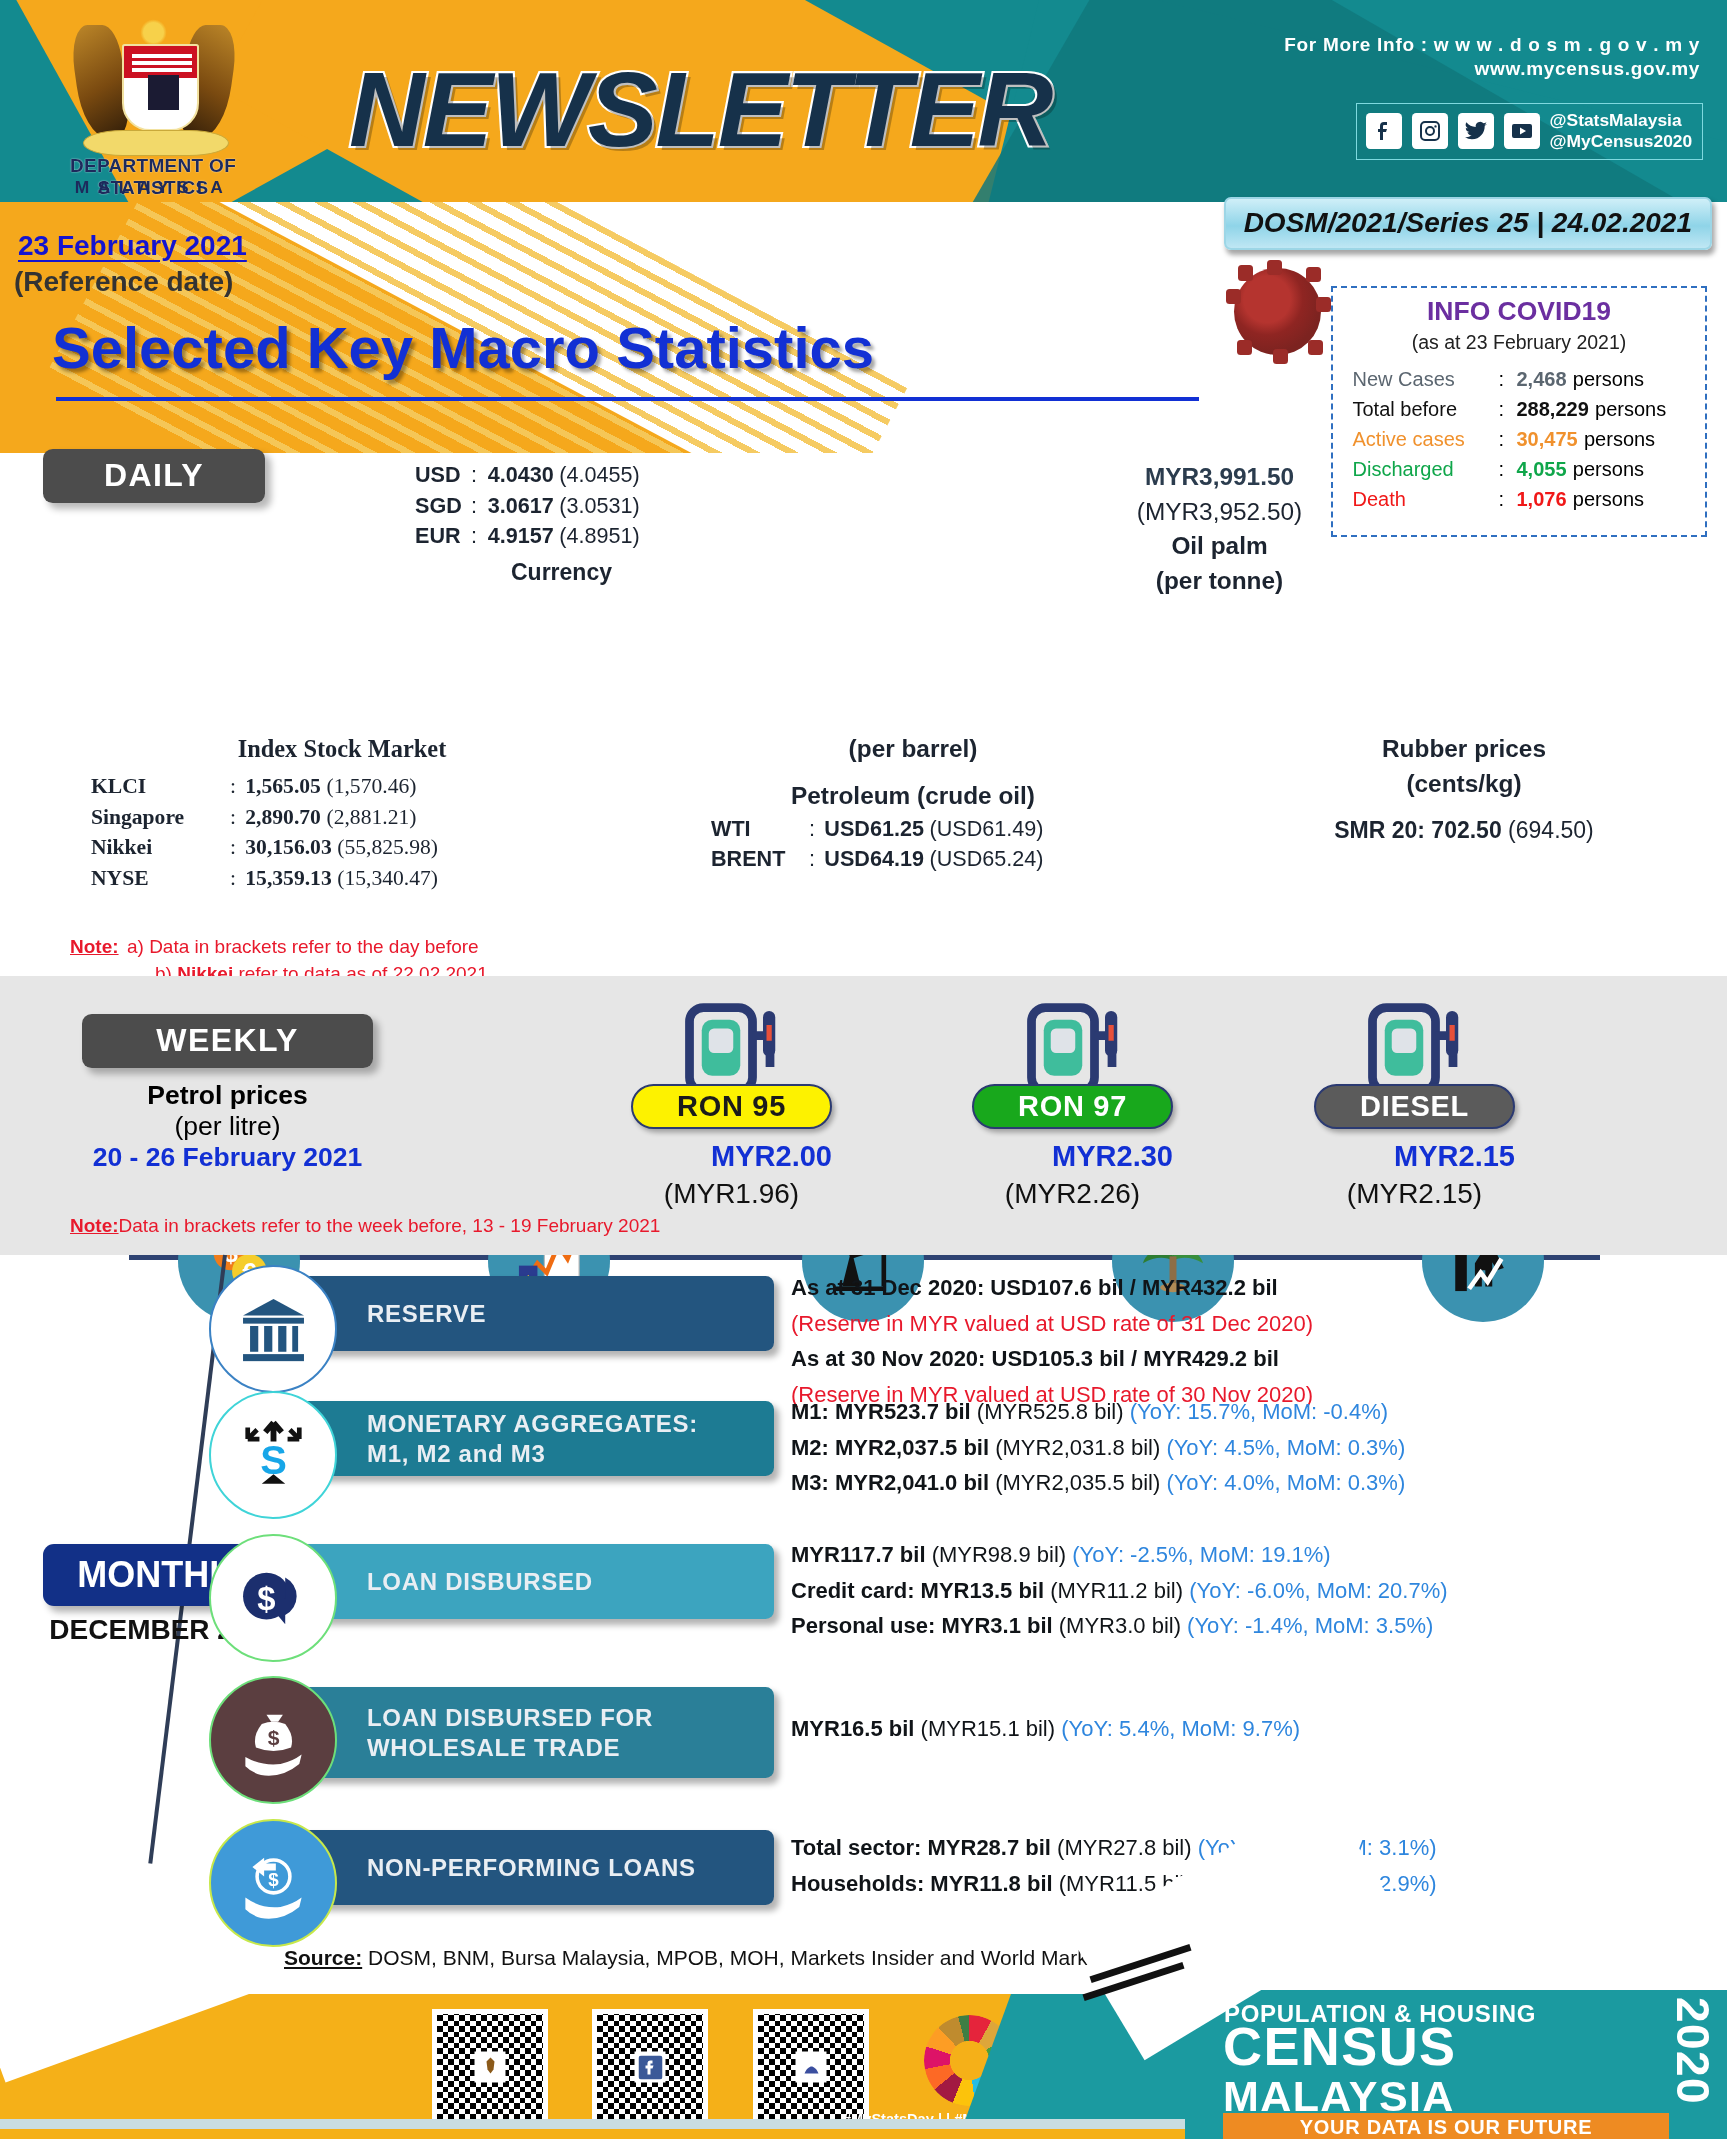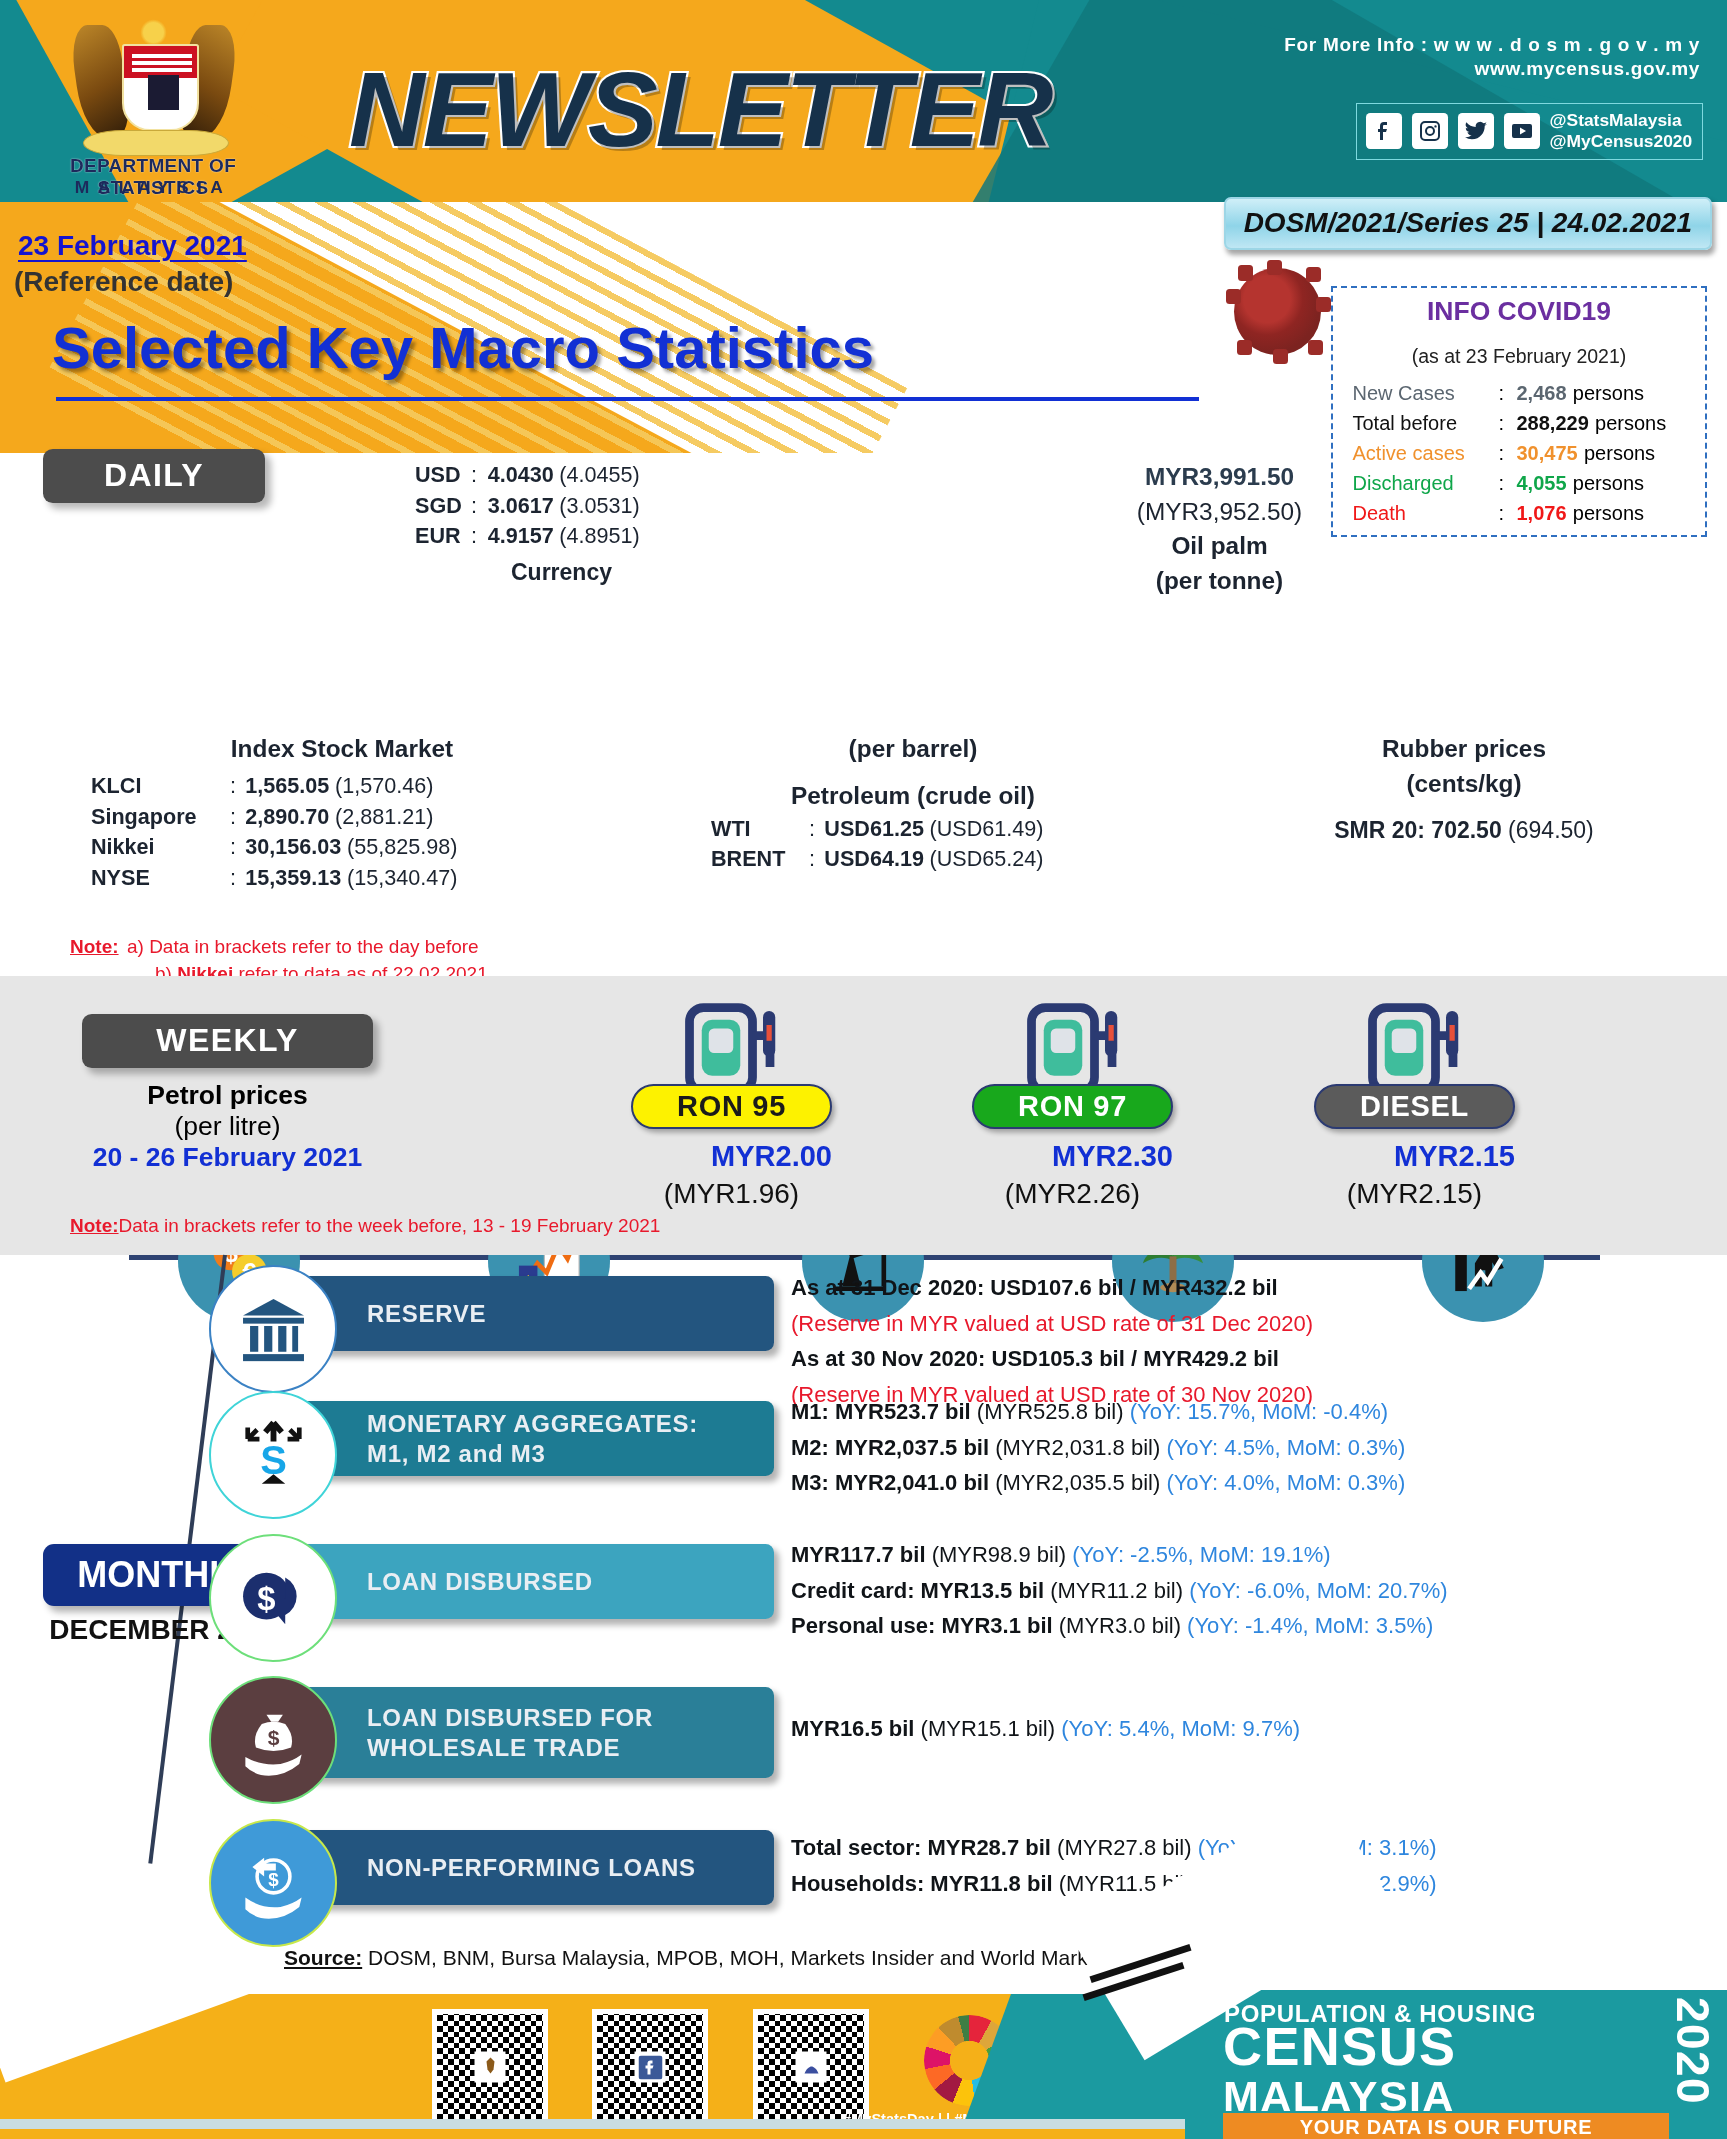--- a/index.html
+++ b/index.html
@@ -108,21 +108,21 @@
   .main-title { position:absolute; left:52px; top:314px; font-size:58px; font-weight:bold;
       color:#1230d4; text-shadow:3.5px 3.5px 3.5px rgba(0,0,0,.35); white-space:nowrap; }
   .title-rule { position:absolute; left:56px; top:397px; width:1143px; height:3.5px; background:#1230d4; }
 
   
   .covid-box {
     position:absolute; left:1331px; top:286px; width:376px; height:251px;
     border:2.8px dashed #2f6fc0; background:#fff;
   }
   .covid-title { text-align:center; font-size:26.5px; font-weight:bold; color:#6b2fa0; margin-top:8.4px; }
-  .covid-sub   { text-align:center; font-size:19.5px; color:#222; margin-top:18px; }
+  .covid-sub   { text-align:center; font-size:19.5px; color:#222; margin-top:4px; }
   .covid-rows  { margin:9.8px 0 0 19.5px; }
   .covid-row   { display:flex; font-size:20px; line-height:1.5; }
   .covid-lbl   { width:146px; }
   .covid-colon { width:18px; }
   .covid-num   { font-weight:bold; margin-right:6.3px; }
   .virus {
     position:absolute; left:1234px; top:268px; width:87px; height:87px; border-radius:50%;
     background:radial-gradient(circle at 38% 36%, #b5342f 0 30%, #8f2522 46%, #7c2320 70%);
     box-shadow:0 0 0 0 transparent;
   }
@@ -427,21 +427,21 @@
   <div class="circ" style="left:1422px;">
     <svg viewBox="0 0 64 64">
       <rect x="8" y="6" width="10" height="52" fill="#111"></rect>
       <circle cx="36" cy="16" r="8" fill="#111"></circle>
       <path d="M30 26 h14 l6 12 -6 2 -4 -7 v21 h-6 V40 h-3 v14 h-6 V34z" fill="#111"></path>
       <path d="M20 56 L30 42 L36 50 L48 30" stroke="#fff" stroke-width="4" fill="none"></path>
     </svg>
   </div>
 </div>
 
-<div class="kv-block" style="left:91px; top:732px; width:502px;">
+<div class="kv-block" style="left:91px; top:732px; width:502px;font-family:Liberation Serif, serif;">
   <div class="cap-bold" style="font-size:24.4px; margin-bottom:4.2px;">Index Stock Market</div>
   <div id="stock-rows">
       <div class="kv-row">
         <span class="kv-k" style="width:139px">KLCI</span>
         <span style="width:15.3px">:</span>
         <span class="kv-v">1,565.05</span>
         <span class="kv-prev">(1,570.46)</span>
       </div>
       <div class="kv-row">
         <span class="kv-k" style="width:139px">Singapore</span>

